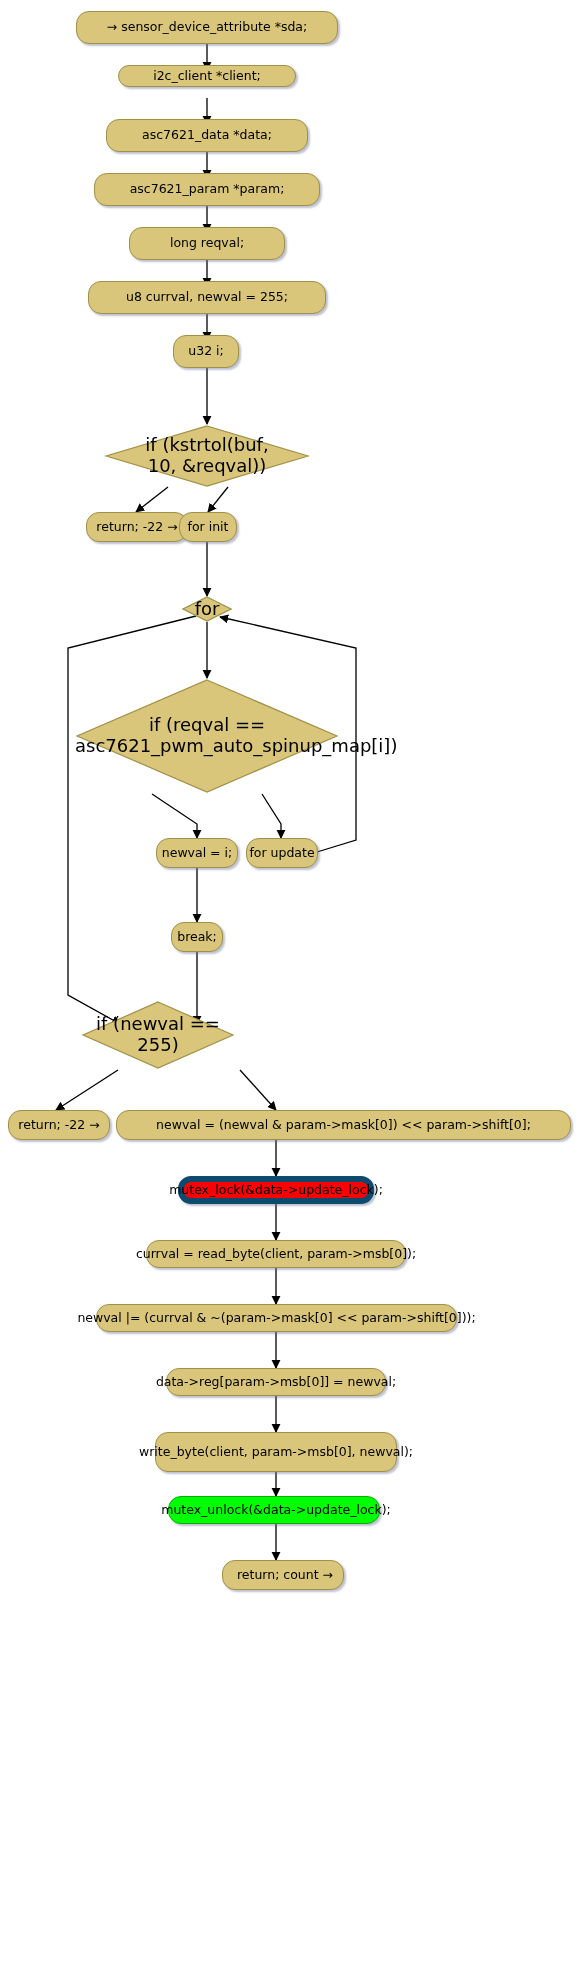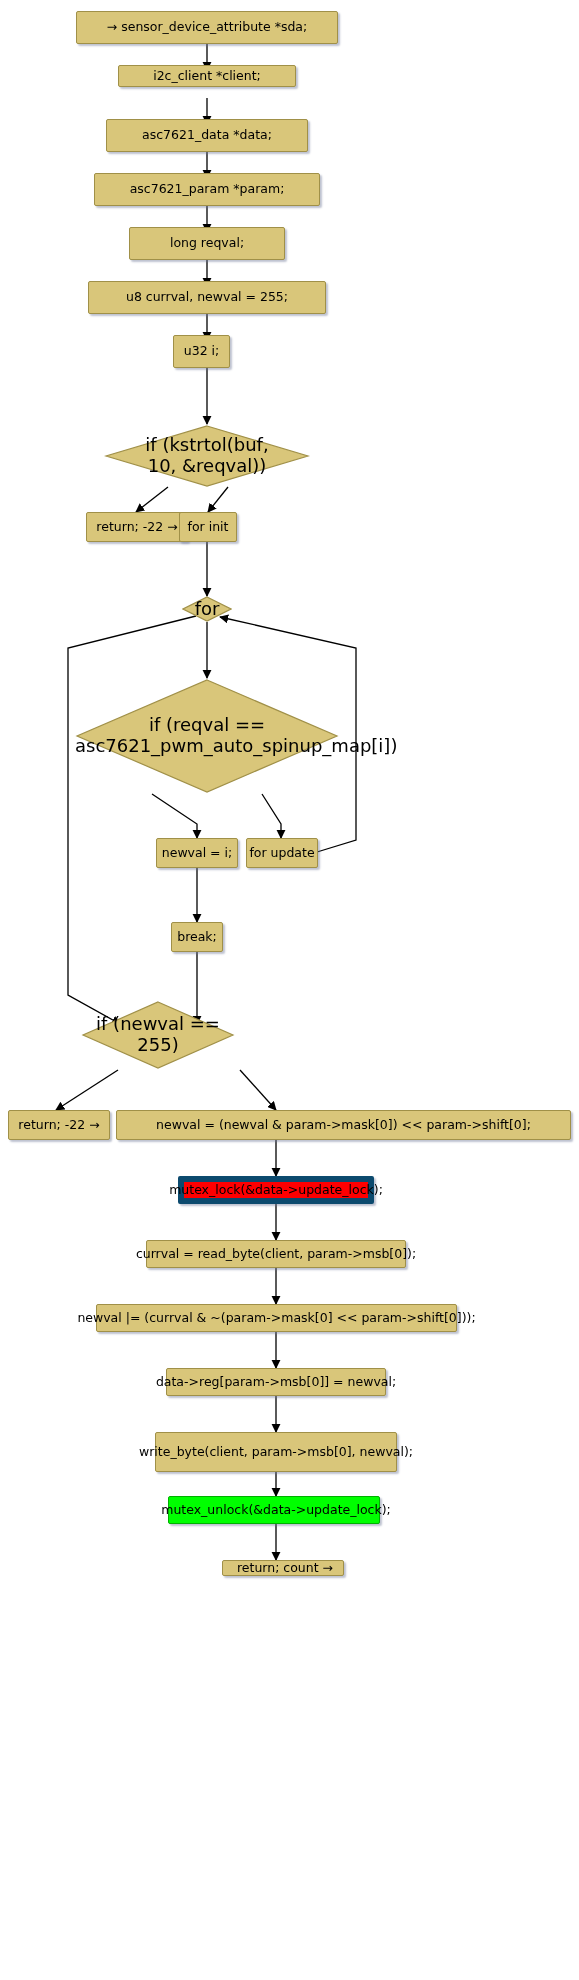--- a/index.html
+++ b/index.html
@@ -30,21 +30,21 @@
     align-items: center;
     justify-content: center;
     text-align: center;
     color: #000000;
     white-space: nowrap;
     line-height: 1.15;
   }
   .rect {
     background: #D9C67A;
     border: 1px solid #A09048;
-    border-radius: 2px;
+    border-radius: 13px;
     box-shadow: 2px 2px 2px rgba(110,120,150,0.45);
     font-size: 12.5px;
     padding: 0 8px;
     justify-content: center;
   }
   .rect.red {
     background: #FF0000;
     border: 6px solid #0c4a6e;
   }
   .rect.green {
@@ -140,21 +140,21 @@
   </div>
 
   <div class="node rect" style="left:129px; top:227px; width:156px; height:33px;">
     <span>long reqval;</span>
   </div>
 
   <div class="node rect" style="left:88px; top:281px; width:238px; height:33px;">
     <span>u8 currval, newval = 255;</span>
   </div>
 
-  <div class="node rect" style="left:173px; top:335px; width:57px; height:33px;">
+  <div class="node rect" style="left:173px; top:335px; width:66px; height:33px;">
     <span>u32 i;</span>
   </div>
 
   <div class="node diamond" style="left:104px; top:424px; width:206px; height:64px;">
     <svg class="dshape" viewBox="0 0 206 64" preserveAspectRatio="none">
       <polygon points="103,2 204,32 103,62 2,32" fill="#D9C67A" stroke="#A09048" stroke-width="1.2"></polygon>
     </svg>
     <span class="dlabel">if (kstrtol(buf,
 10, &amp;reqval))</span>
   </div>
@@ -226,17 +226,17 @@
   </div>
 
   <div class="node rect" style="left:155px; top:1432px; width:242px; height:40px;">
     <span>write_byte(client, param-&gt;msb[0], newval);</span>
   </div>
 
   <div class="node rect green" style="left:168px; top:1496px; width:212px; height:28px;padding-left:12px;">
     <span>mutex_unlock(&amp;data-&gt;update_lock);</span>
   </div>
 
-  <div class="node rect" style="left:222px; top:1560px; width:122px; height:16px;padding-left:12px;">
+  <div class="node rect" style="left:222px; top:1560px; width:122px; height:30px;padding-left:12px;">
     <span>return; count →</span>
   </div>
 
 </div>
 
 </body></html>

